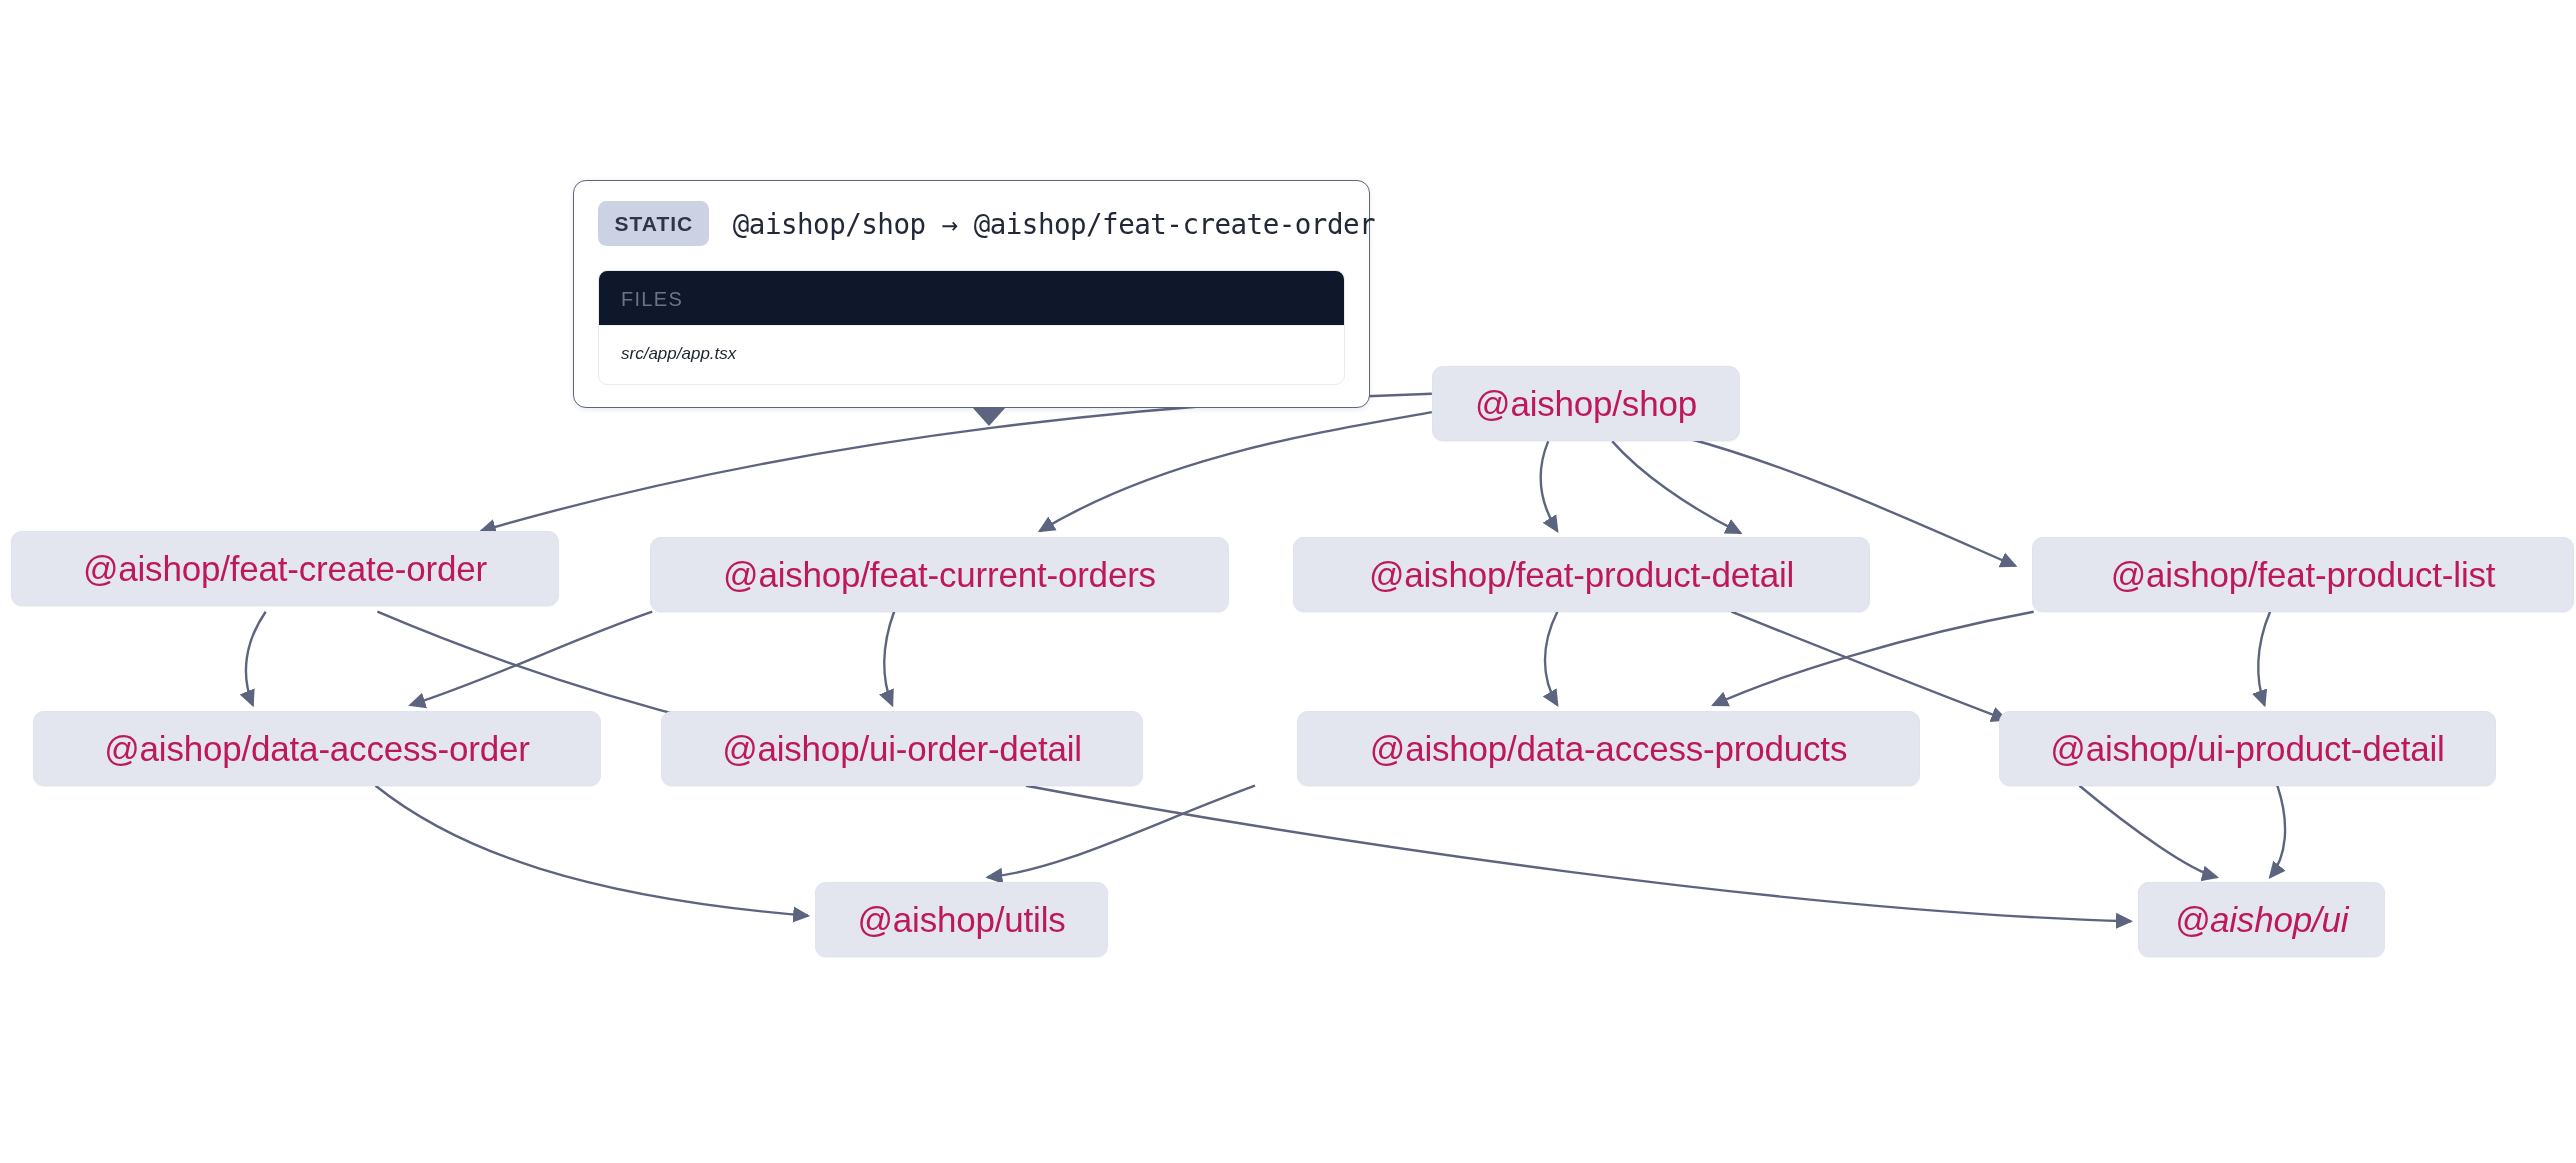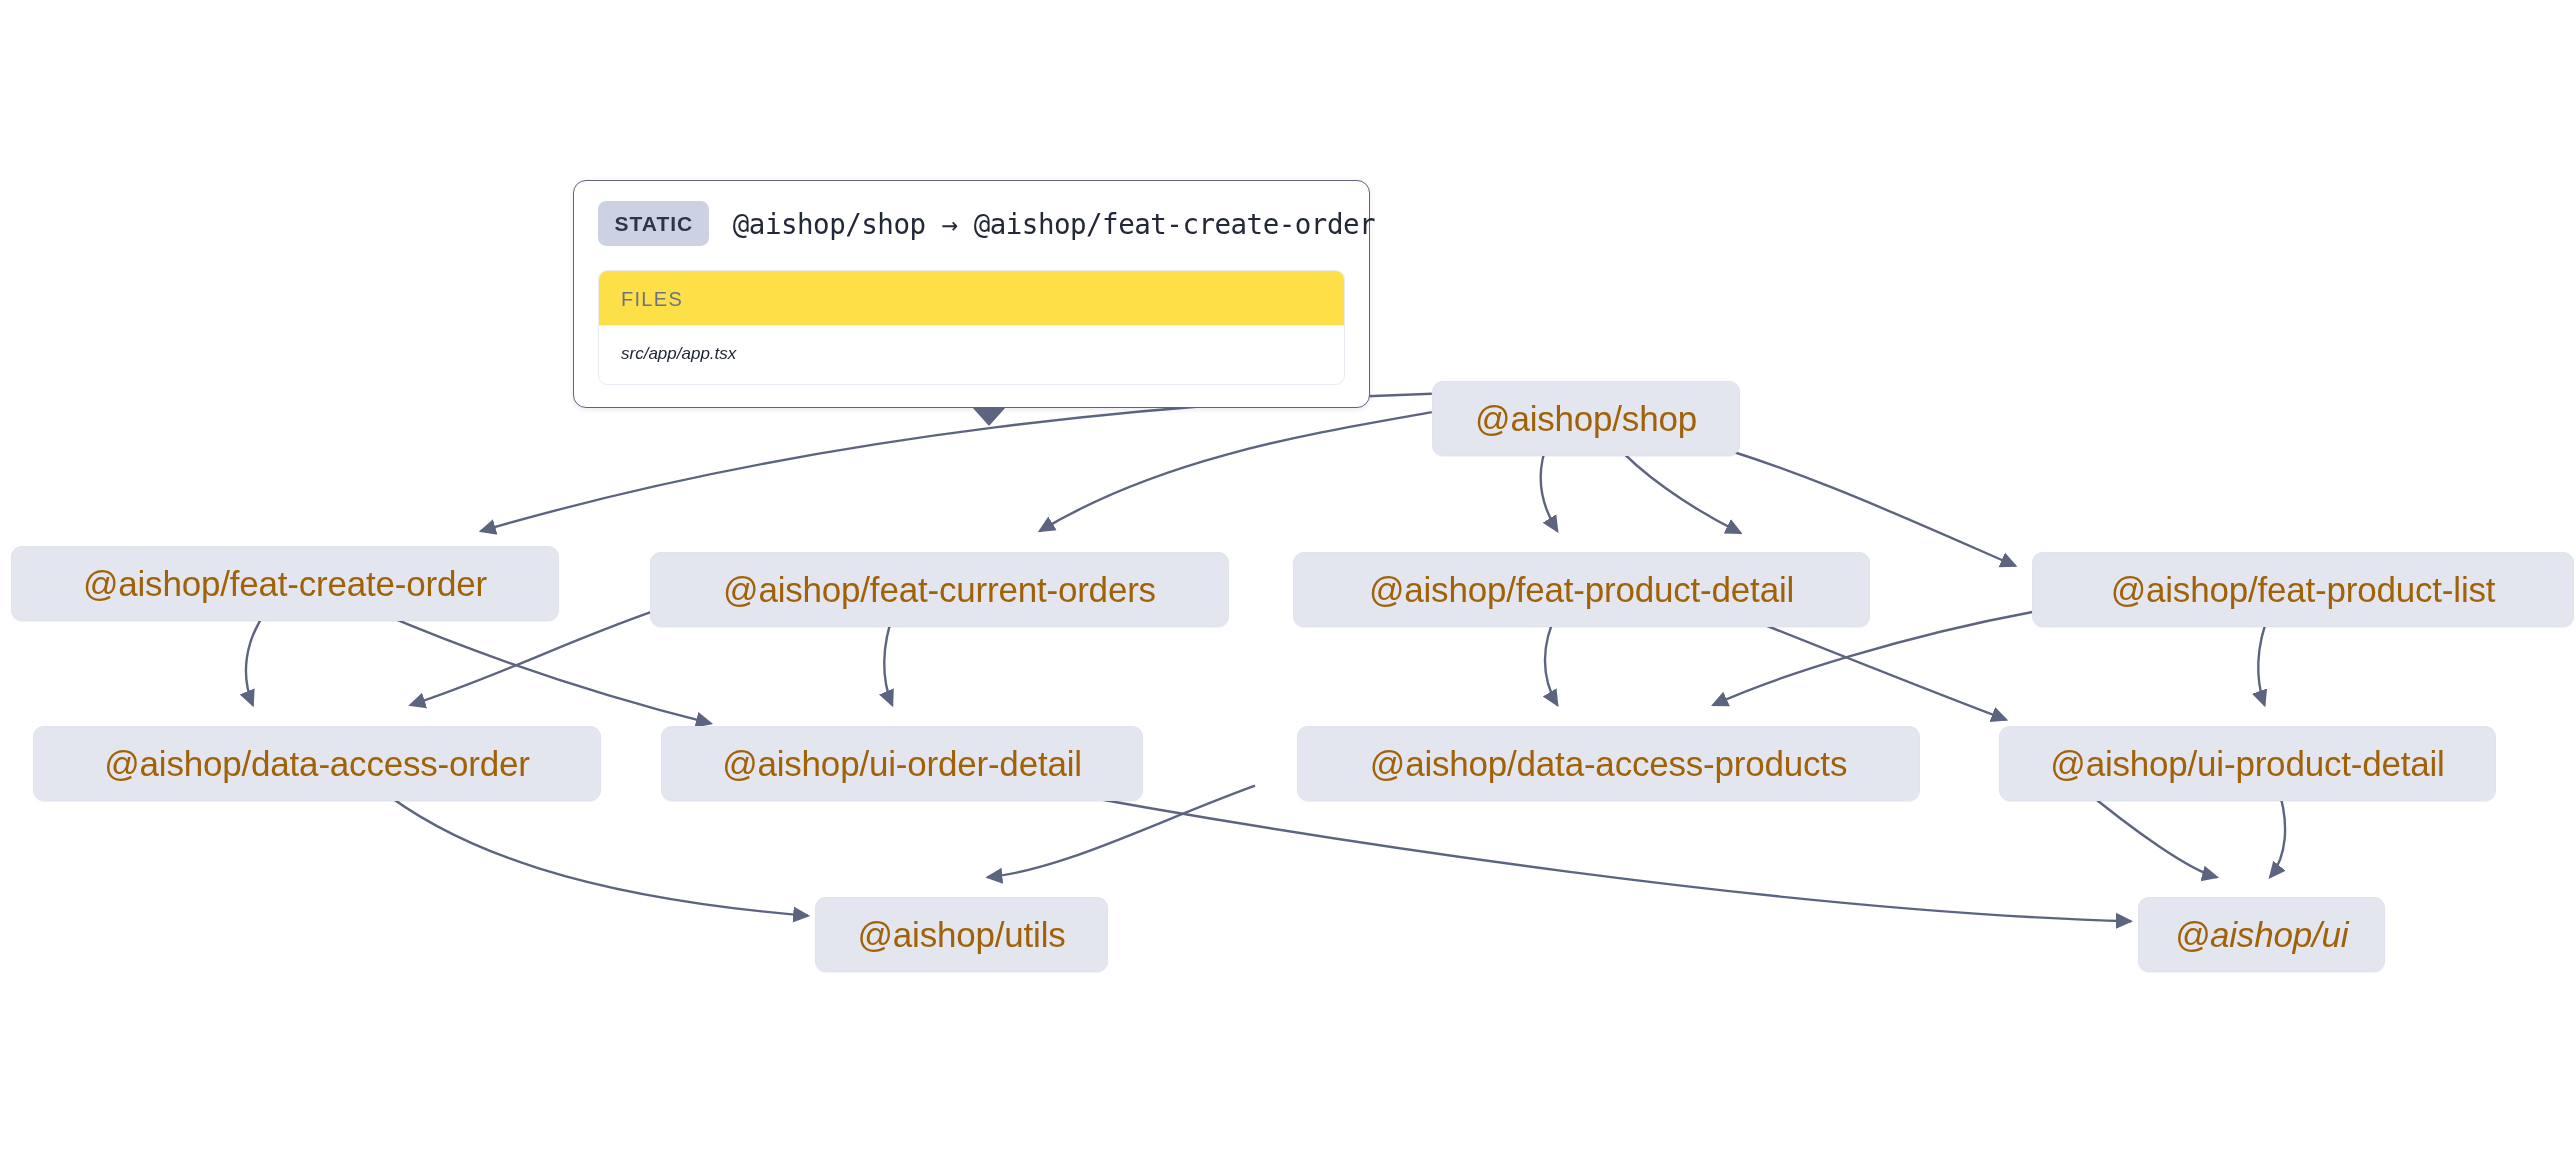--- a/index.html
+++ b/index.html
@@ -37,31 +37,30 @@
     stroke-width: 2.6;
   }
 
   
   .node {
     position: absolute;
     box-sizing: border-box;
     background: #e3e6ef;
     border: 0.9px solid #dfe3ee;
     border-radius: 11px;
-    color: #a16207;
+    color: #be185d;
     font-size: 35px;
     line-height: 1;
     letter-spacing: -0.2px;
     display: flex;
     align-items: center;
     justify-content: center;
     white-space: nowrap;
     cursor: pointer;
     box-shadow: 0 0.9px 0.9px rgba(60,70,100,0.07);
-    margin-top: 15px;
   }
 
   
   #tooltip {
     position: absolute;
     box-sizing: border-box;
     background: #ffffff;
     border: 1.8px solid #5c6480;
     border-radius: 13px;
     padding: 20px 24px 22px 24px;
@@ -91,21 +90,21 @@
     white-space: nowrap;
   }
   .tt-files {
     margin-top: 24px;
     border: 0.9px solid #e8ebf2;
     border-radius: 9.2px;
     overflow: hidden;
     background: #ffffff;
   }
   .tt-files-head {
-    background: #fde047;
+    background: #0f172a;
     color: #6c7389;
     font-size: 20px;
     letter-spacing: 1.3px;
     padding: 16.5px 22px 14.7px 22px;
     border-bottom: 0.9px solid #eef0f6;
   }
   .tt-file-row {
     padding: 18.3px 22px 20px 22px;
     font-size: 17px;
     color: #1f2433;

